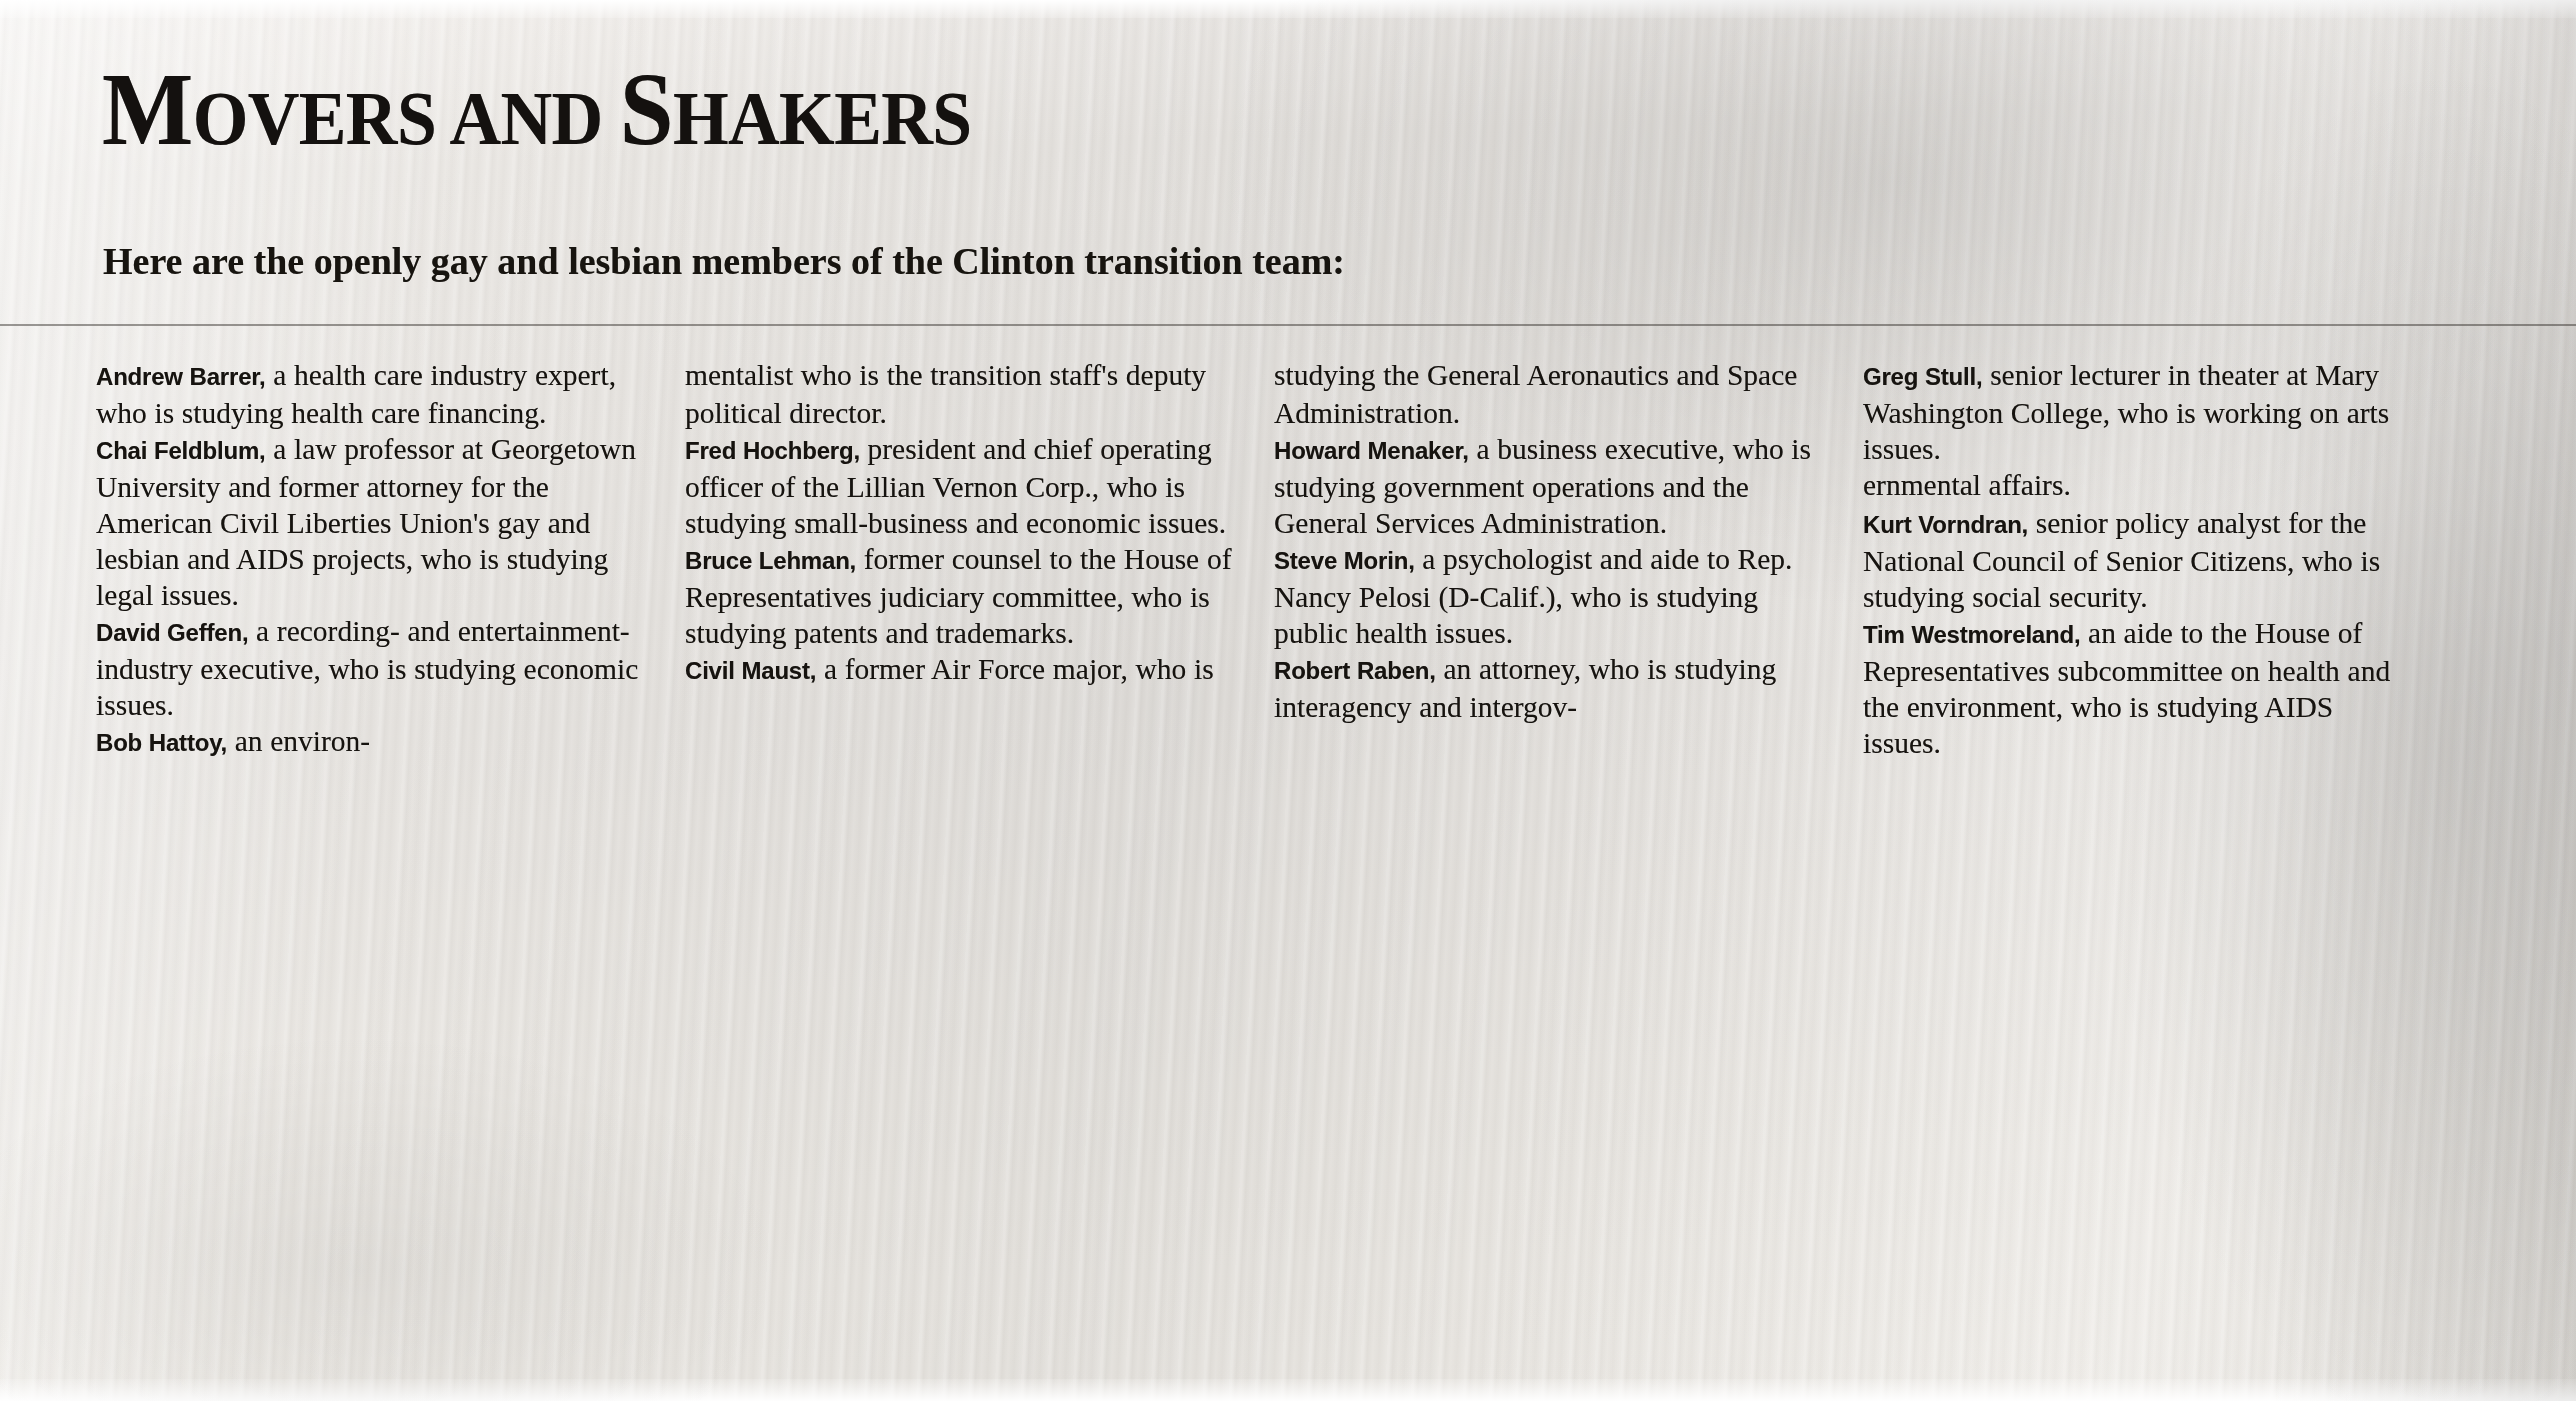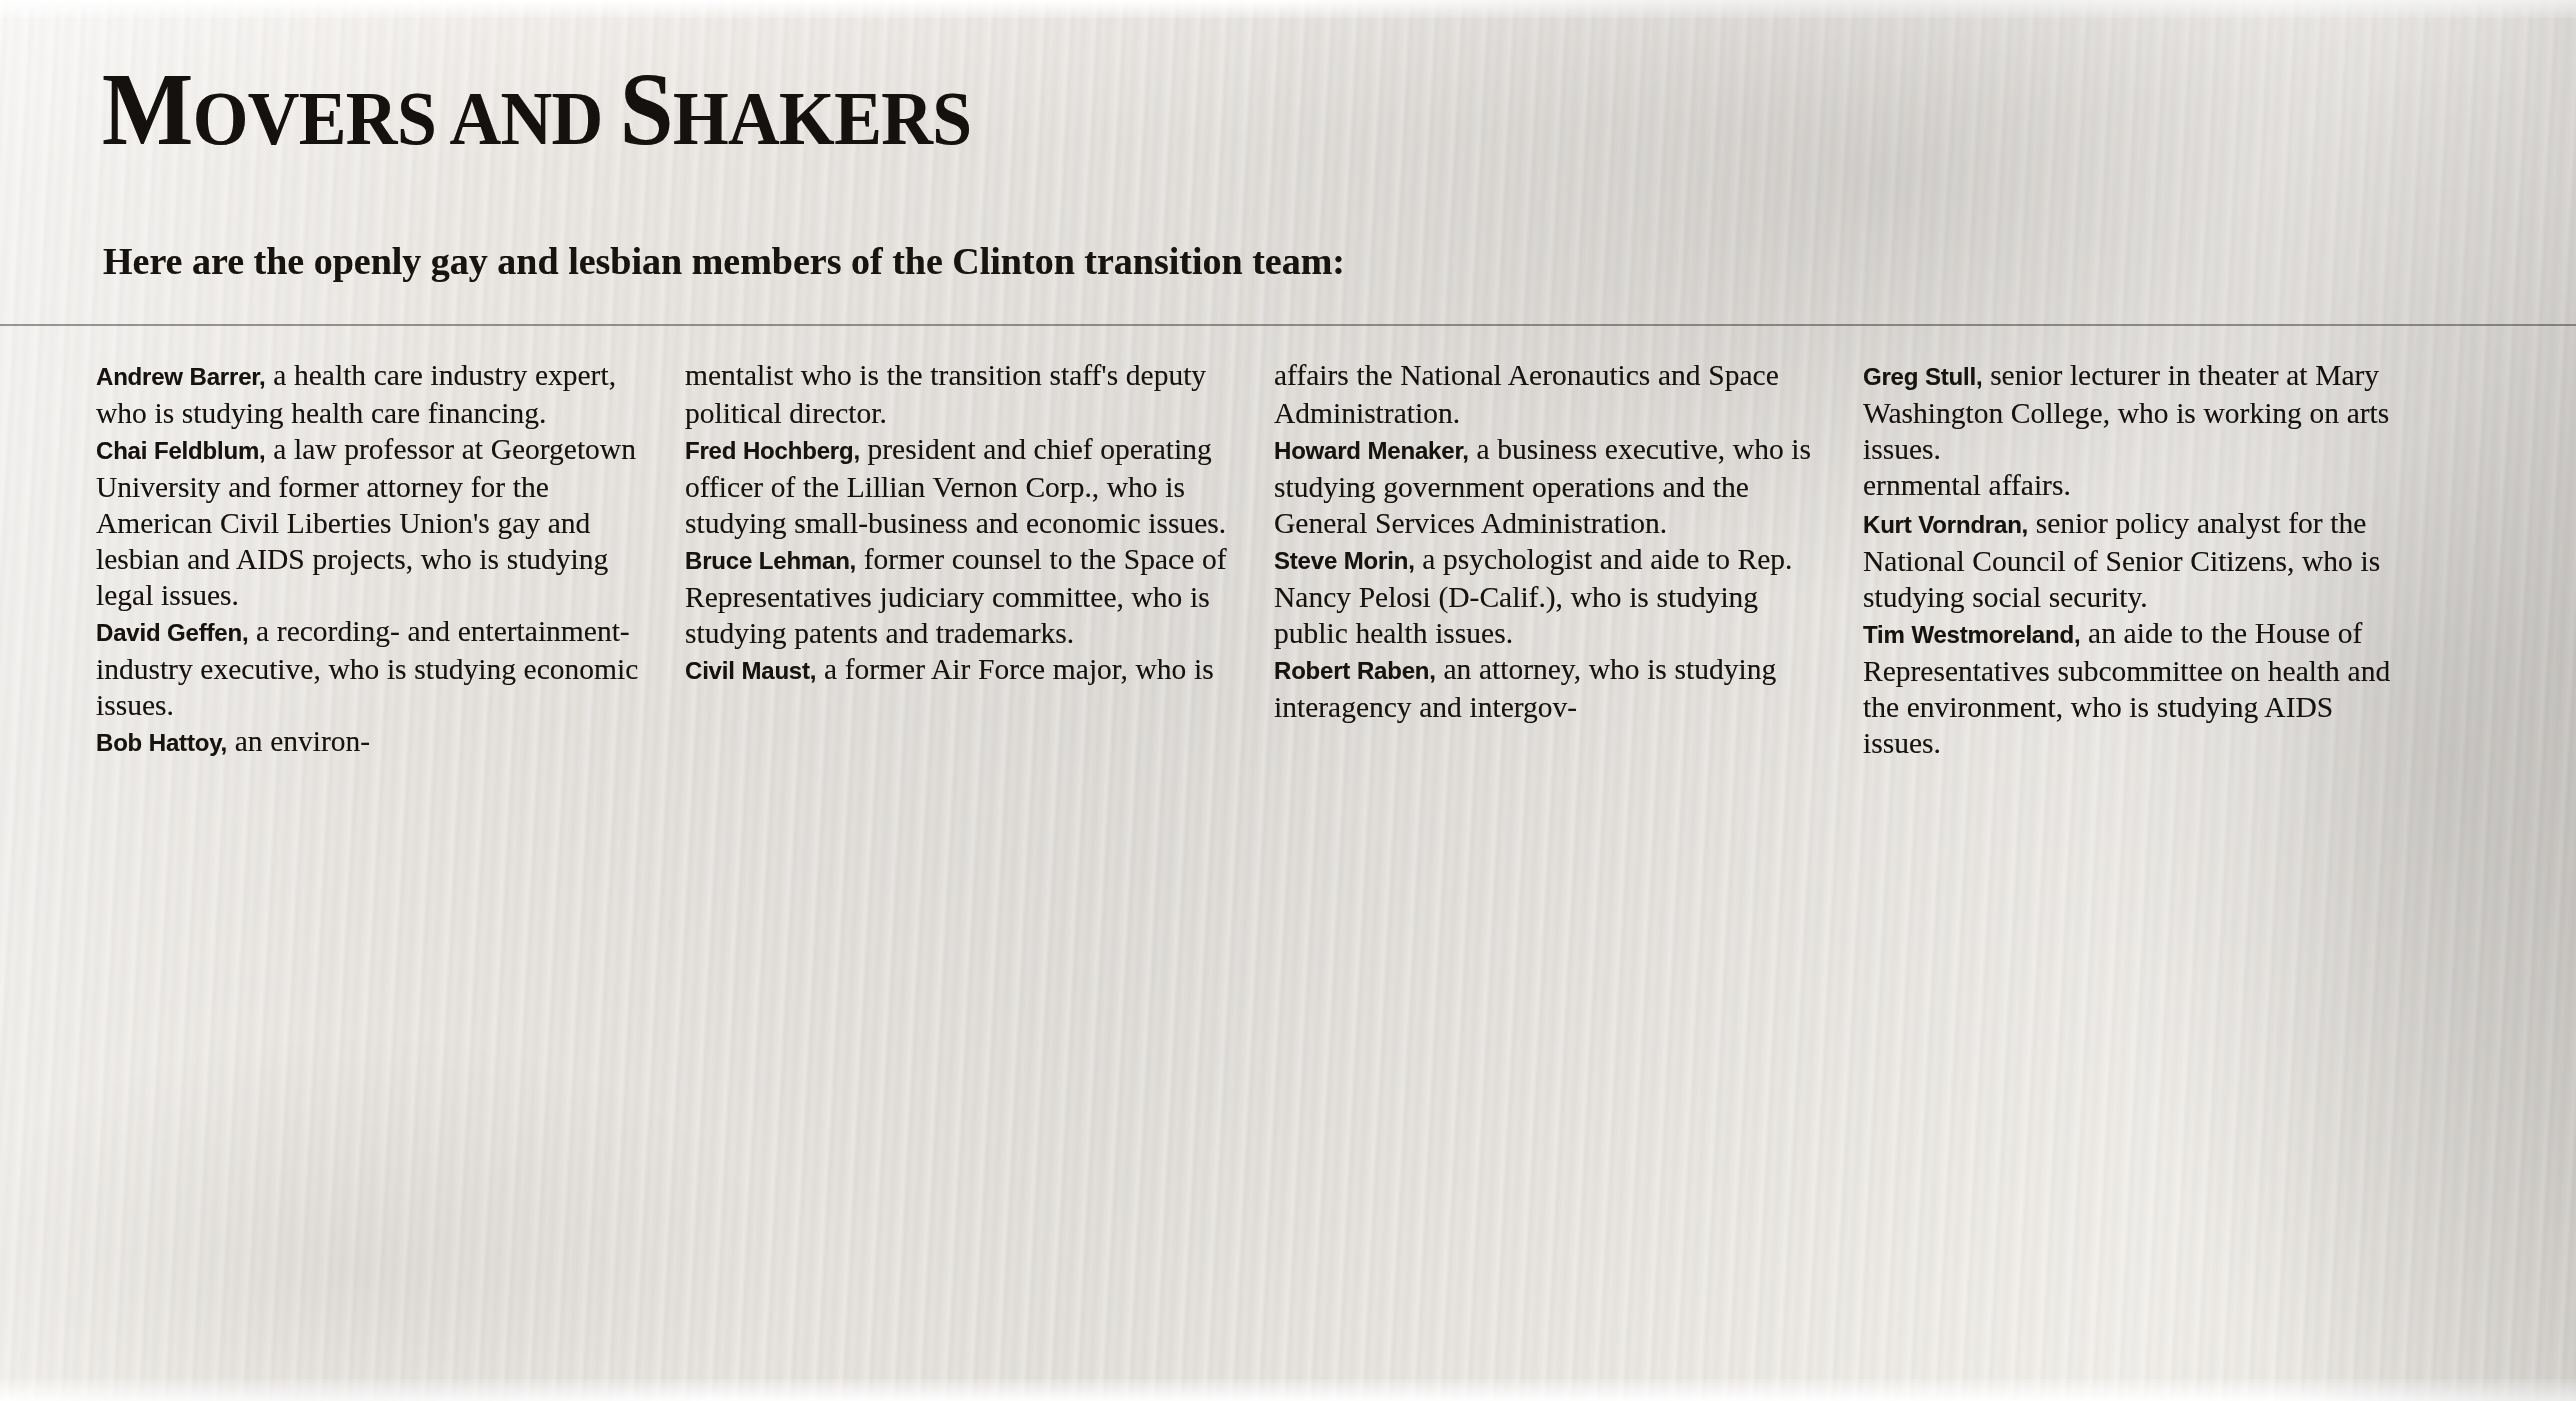--- a/index.html
+++ b/index.html
@@ -176,26 +176,26 @@
     <div class="col">
       <p><b>Andrew Barrer,</b><span> a health care industry expert, who is studying health care financing.</span></p>
       <p><b>Chai Feldblum,</b><span> a law professor at Georgetown University and former attorney for the American Civil Liberties Union's gay and lesbian and AIDS projects, who is studying legal issues.</span></p>
       <p><b>David Geffen,</b><span> a recording- and entertainment-industry executive, who is studying economic issues.</span></p>
       <p><b>Bob Hattoy,</b><span> an environ-</span></p>
     </div>
 
     <div class="col">
       <p><b></b><span>mentalist who is the transition staff's deputy political director.</span></p>
       <p><b>Fred Hochberg,</b><span> president and chief operating officer of the Lillian Vernon Corp., who is studying small-business and economic issues.</span></p>
-      <p><b>Bruce Lehman,</b><span> former counsel to the Space of Representatives judiciary committee, who is studying patents and trademarks.</span></p>
+      <p><b>Bruce Lehman,</b><span> former counsel to the House of Representatives judiciary committee, who is studying patents and trademarks.</span></p>
       <p><b>Civil Maust,</b><span> a former Air Force major, who is</span></p>
     </div>
 
     <div class="col">
-      <p><b></b><span>affairs the National Aeronautics and Space Administration.</span></p>
+      <p><b></b><span>studying the General Aeronautics and Space Administration.</span></p>
       <p><b>Howard Menaker,</b><span> a business executive, who is studying government operations and the General Services Administration.</span></p>
       <p><b>Steve Morin,</b><span> a psychologist and aide to Rep. Nancy Pelosi (D-Calif.), who is studying public health issues.</span></p>
       <p><b>Robert Raben,</b><span> an attorney, who is studying interagency and intergov-</span></p>
     </div>
 
     <div class="col">
       <p><b>Greg Stull,</b><span> senior lecturer in theater at Mary Washington College, who is working on arts issues.</span></p>
       <p><b></b><span>ernmental affairs.</span></p>
       <p><b>Kurt Vorndran,</b><span> senior policy analyst for the National Council of Senior Citizens, who is studying social security.</span></p>
       <p><b>Tim Westmoreland,</b><span> an aide to the House of Representatives subcommittee on health and the environment, who is studying AIDS issues.</span></p>

